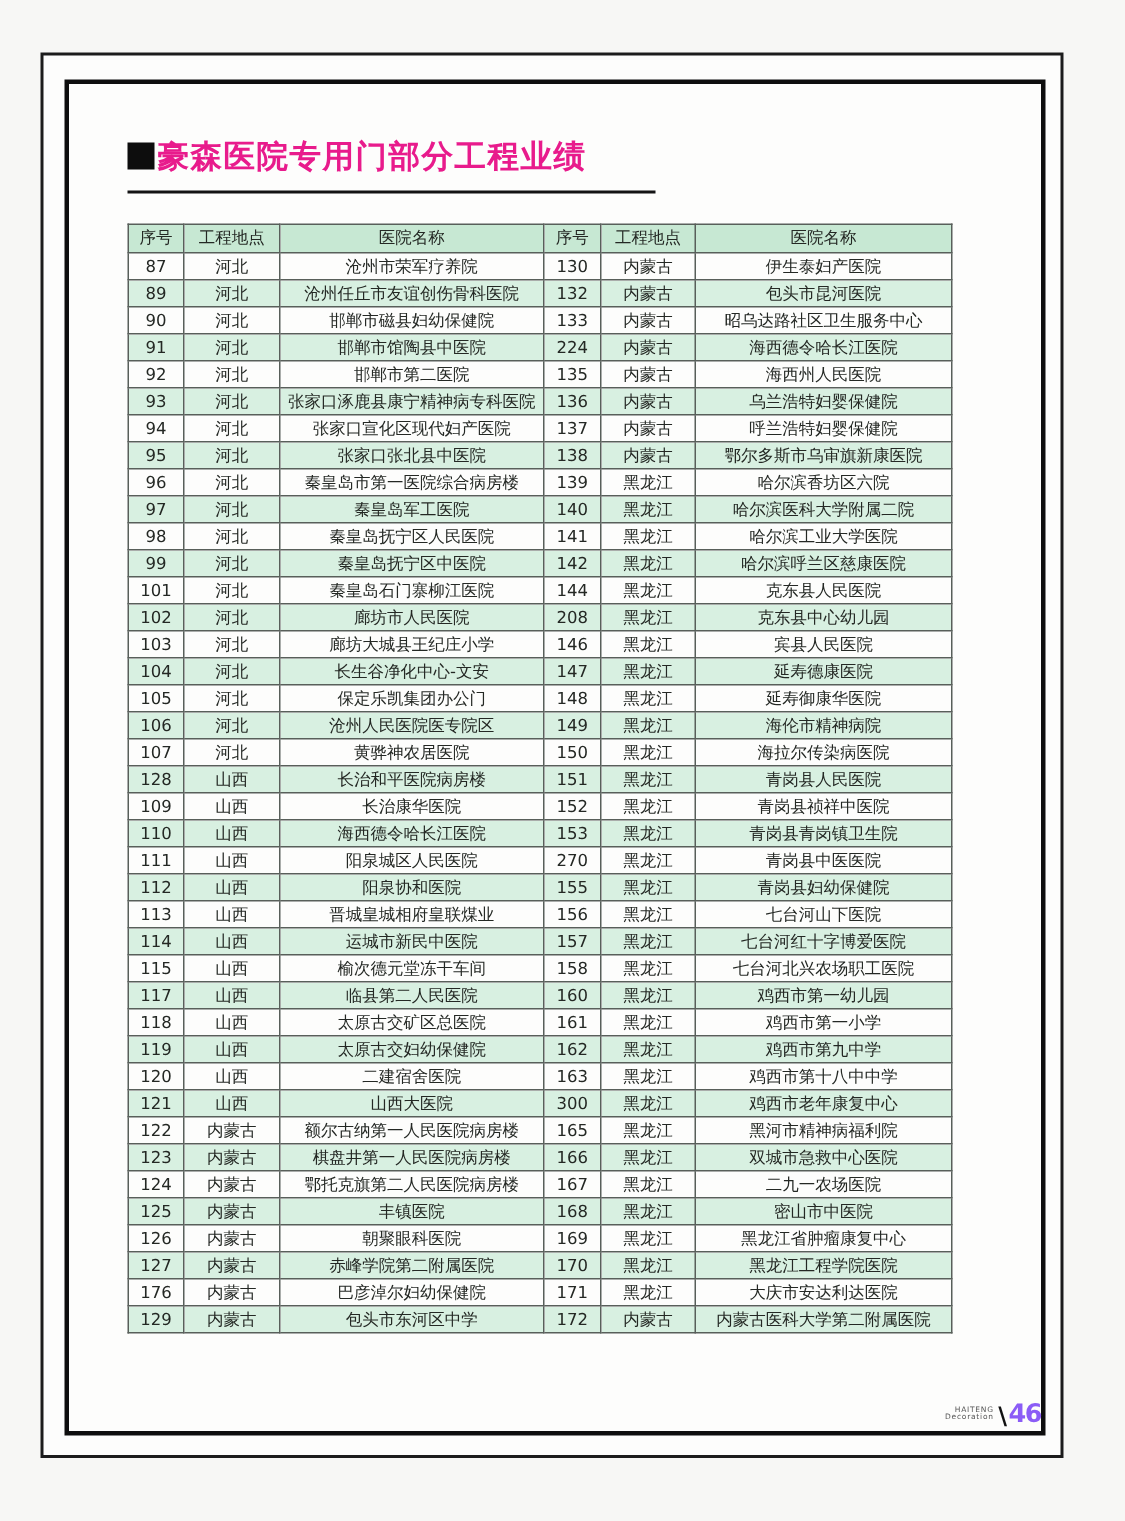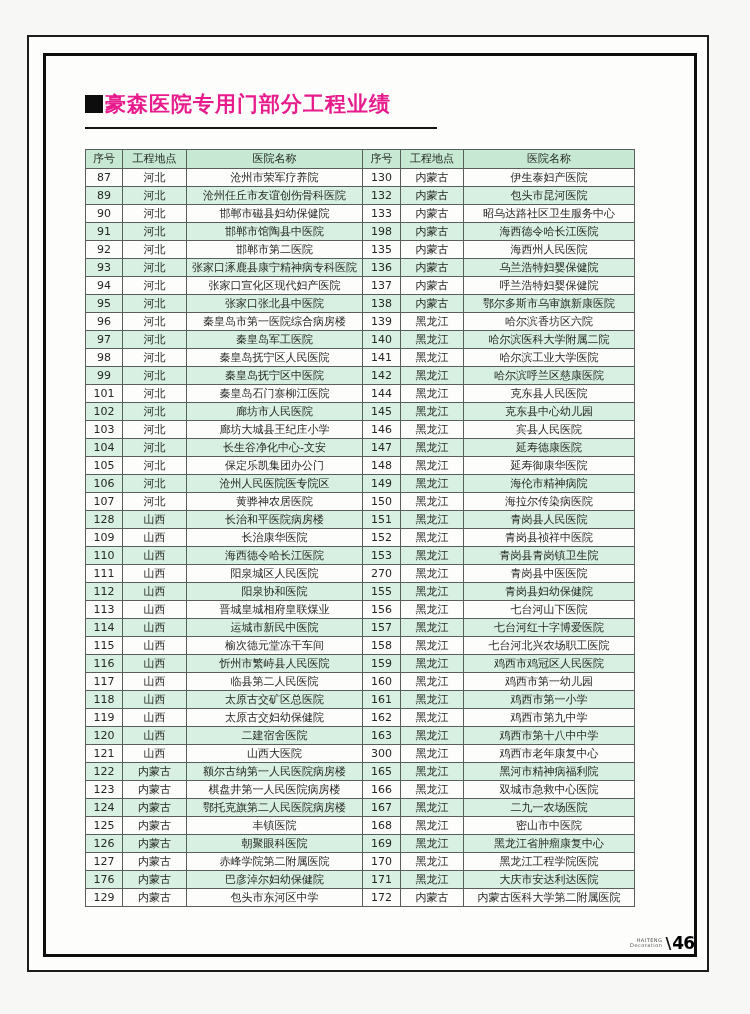--- a/index.html
+++ b/index.html
@@ -43,21 +43,21 @@
   }
   table.projects tbody tr:nth-child(odd) td{background:#fdfdfc;}
   table.projects tbody tr:nth-child(even) td{background:#d8f0e1;}
   .footer-brand{
     position:absolute;left:618px;top:932px;width:76px;height:22px;
     display:flex;align-items:center;justify-content:flex-end;gap:1px;
   }
   .brand-lines{display:flex;flex-direction:column;align-items:flex-end;line-height:5px;}
   .brand-lines span{font-size:5px;color:#555;letter-spacing:0.5px;}
   .footer-slash{font-size:16px;font-weight:bold;color:#111;margin:0 0 0 2px;}
-  .page-number{font-size:17px;font-weight:bold;color:#000000;letter-spacing:-1px;}
+  .page-number{font-size:17px;font-weight:bold;color:#8b5cf6;letter-spacing:-1px;}
 </style>
 </head>
 <body>
 
 <div class="outer-frame"></div>
 <div class="inner-frame"></div>
 
 <div class="title-row">
   <span class="title-bullet"></span>
   <h1 class="page-title">豪森医院专用门部分工程业绩</h1>
@@ -104,21 +104,21 @@
     <td>河北</td>
     <td>邯郸市磁县妇幼保健院</td>
     <td>133</td>
     <td>内蒙古</td>
     <td>昭乌达路社区卫生服务中心</td>
   </tr>
       <tr>
     <td>91</td>
     <td>河北</td>
     <td>邯郸市馆陶县中医院</td>
-    <td>198</td>
+    <td>224</td>
     <td>内蒙古</td>
     <td>海西德令哈长江医院</td>
   </tr>
       <tr>
     <td>92</td>
     <td>河北</td>
     <td>邯郸市第二医院</td>
     <td>135</td>
     <td>内蒙古</td>
     <td>海西州人民医院</td>
@@ -184,21 +184,21 @@
     <td>河北</td>
     <td>秦皇岛石门寨柳江医院</td>
     <td>144</td>
     <td>黑龙江</td>
     <td>克东县人民医院</td>
   </tr>
       <tr>
     <td>102</td>
     <td>河北</td>
     <td>廊坊市人民医院</td>
-    <td>145</td>
+    <td>208</td>
     <td>黑龙江</td>
     <td>克东县中心幼儿园</td>
   </tr>
       <tr>
     <td>103</td>
     <td>河北</td>
     <td>廊坊大城县王纪庄小学</td>
     <td>146</td>
     <td>黑龙江</td>
     <td>宾县人民医院</td>
@@ -291,28 +291,20 @@
     <td>黑龙江</td>
     <td>七台河红十字博爱医院</td>
   </tr>
       <tr>
     <td>115</td>
     <td>山西</td>
     <td>榆次德元堂冻干车间</td>
     <td>158</td>
     <td>黑龙江</td>
     <td>七台河北兴农场职工医院</td>
-  </tr>
-      <tr>
-    <td>116</td>
-    <td>山西</td>
-    <td>忻州市繁峙县人民医院</td>
-    <td>159</td>
-    <td>黑龙江</td>
-    <td>鸡西市鸡冠区人民医院</td>
   </tr>
       <tr>
     <td>117</td>
     <td>山西</td>
     <td>临县第二人民医院</td>
     <td>160</td>
     <td>黑龙江</td>
     <td>鸡西市第一幼儿园</td>
   </tr>
       <tr>

